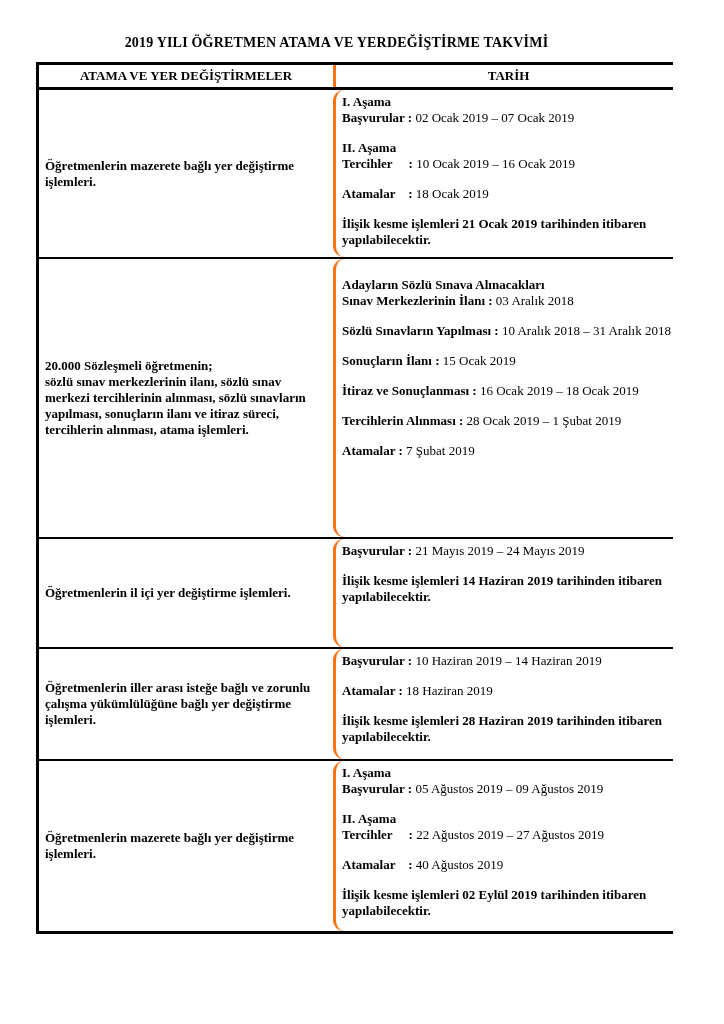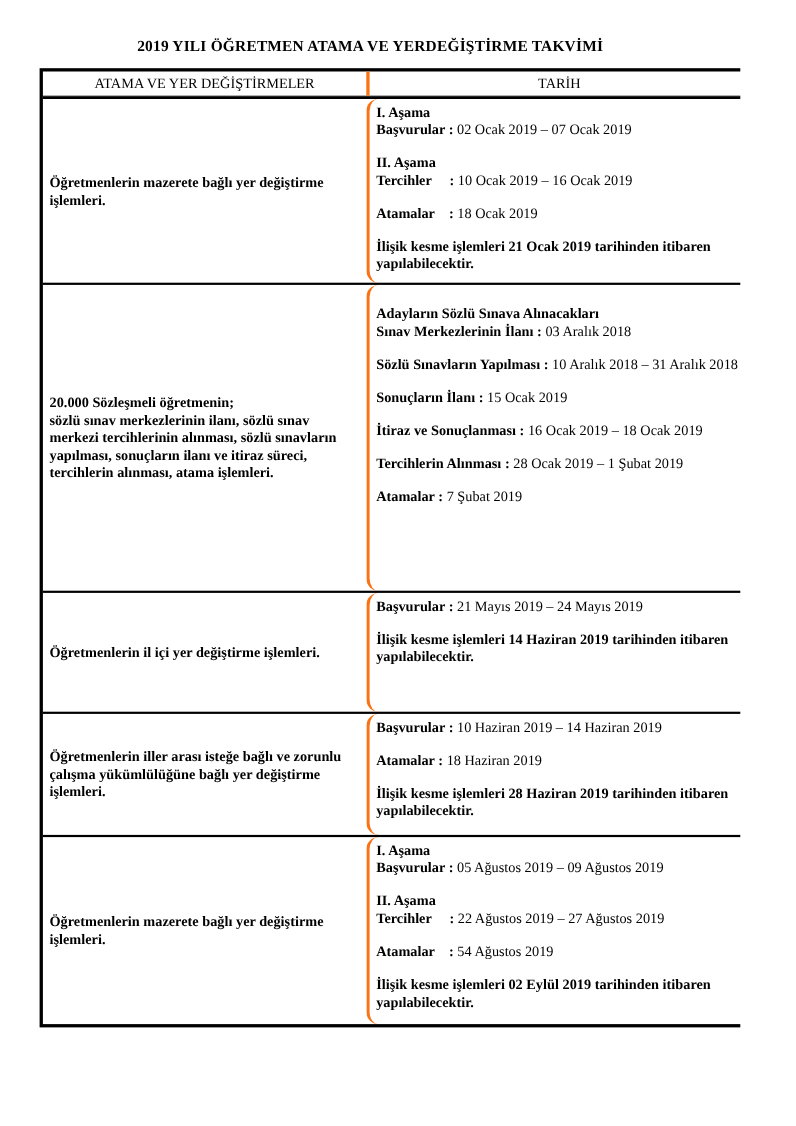--- a/index.html
+++ b/index.html
@@ -37,21 +37,21 @@
     border-top: 2px solid #000000;
   }
   .t-head {
     border-bottom: 1px solid #000000;
   }
   .t-head .cell-left,
   .t-head .cell-right {
     display: flex;
     align-items: center;
     justify-content: center;
-    font-weight: normal;
+    font-weight: bold;
     font-size: 13px;
     height: 22px;
     padding: 0 4px;
   }
   .cell-left {
     width: 294px;
     flex: none;
     box-sizing: border-box;
   }
   .cell-right {
@@ -160,19 +160,19 @@
 
     <div class="t-row body-row r5">
       <div class="cell-left">
         <p class="task">Öğretmenlerin mazerete bağlı yer değiştirme işlemleri.</p>
       </div>
       <div class="cell-right">
         <p class="ln"><span class="b">I. Aşama</span></p>
         <p class="ln"><span class="b">Başvurular : </span><span class="t">05 Ağustos 2019 – 09 Ağustos 2019</span></p>
         <p class="ln g"><span class="b">II. Aşama</span></p>
         <p class="ln"><span class="b">Tercihler     : </span><span class="t">22 Ağustos 2019 – 27 Ağustos 2019</span></p>
-        <p class="ln g"><span class="b">Atamalar    : </span><span class="t">54 Ağustos 2019</span></p>
+        <p class="ln g"><span class="b">Atamalar    : </span><span class="t">40 Ağustos 2019</span></p>
         <p class="ln g"><span class="b">İlişik kesme işlemleri 02 Eylül 2019 tarihinden itibaren yapılabilecektir.</span></p>
       </div>
     </div>
 
   </div>
 </div>
 
 </body></html>

